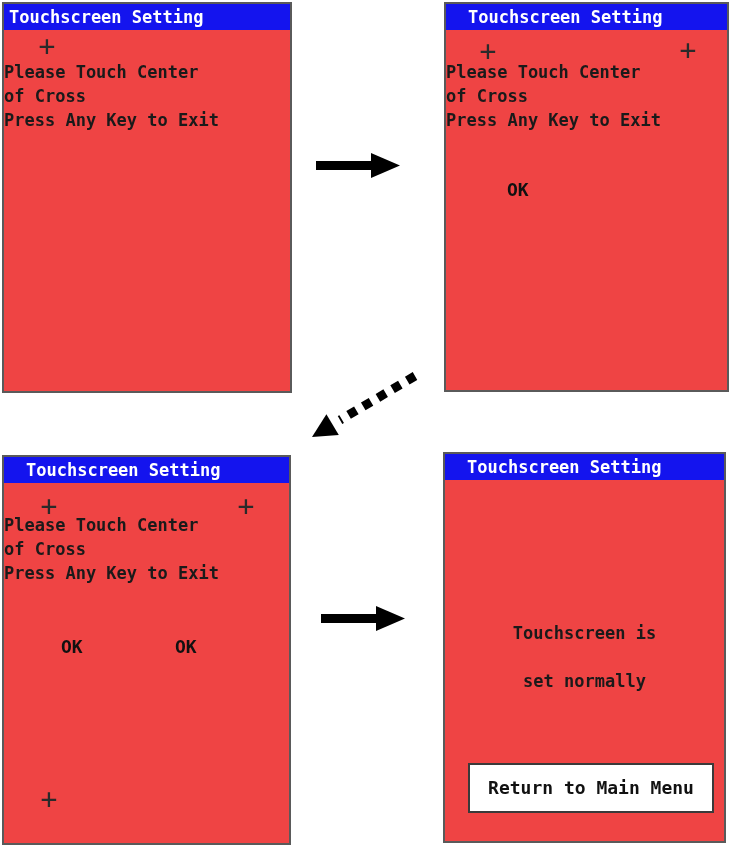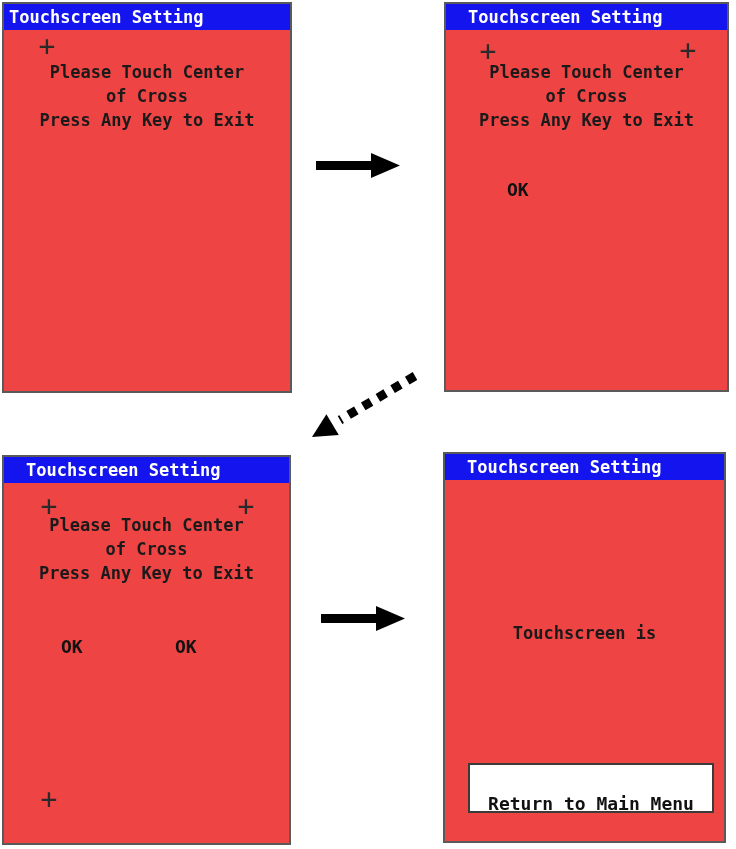--- a/index.html
+++ b/index.html
@@ -27,21 +27,21 @@
     font-size:17px;
     font-weight:bold;
     line-height:26px;
     padding-left:22px;
     white-space:nowrap;
     overflow:hidden;
   }
   .panel-1 .titlebar { padding-left:5px; }
   .instructions {
     position:absolute; left:0; right:0; top:56px;
-    text-align:center;
+    text-align:left;
     font-size:17px; font-weight:bold;
     line-height:24px;
     color:#1a1a1a;
     white-space:nowrap;
   }
   .cross {
     position:absolute;
     font-size:28px;
     font-weight:normal;
     color:#2a2a2a;
@@ -68,21 +68,21 @@
     left:23px; top:309px;
     width:246px; height:50px;
     background:#ffffff;
     border:2px solid #3a3a3a;
     box-sizing:border-box;
     font-family:inherit;
     font-size:18px; font-weight:bold;
     color:#111111;
     text-align:center;
     line-height:46px;
-    padding:16px;
+    padding:0;
     cursor:pointer;
     white-space:nowrap;
   }
   .arrow { position:absolute; }
   .arrow svg { display:block; }
 </style>
 </head>
 <body>
 
 <div class="panel panel-1">
@@ -125,20 +125,21 @@
   <span class="ok" style="left:57px; top:180px;">OK</span>
   <span class="ok" style="left:171px; top:180px;">OK</span>
   <span class="cross" style="left:45px; top:343px;">+</span>
 </div>
 
 <div class="panel panel-4">
   <div class="titlebar">
     <span>Touchscreen Setting</span>
   </div>
   <div class="result-message msg-line-1">Touchscreen is</div>
+  <div class="result-message msg-line-2">set normally</div>
   <button class="return-button">Return to Main Menu</button>
 </div>
 
 <div class="arrow" style="left:313px; top:150px;">
   <svg width="90" height="30" viewBox="0 0 90 30">
     <rect x="3" y="11" width="58" height="9" fill="#000000"></rect>
     <polygon points="58,3 87,15.5 58,28" fill="#000000"></polygon>
   </svg>
 </div>
 

